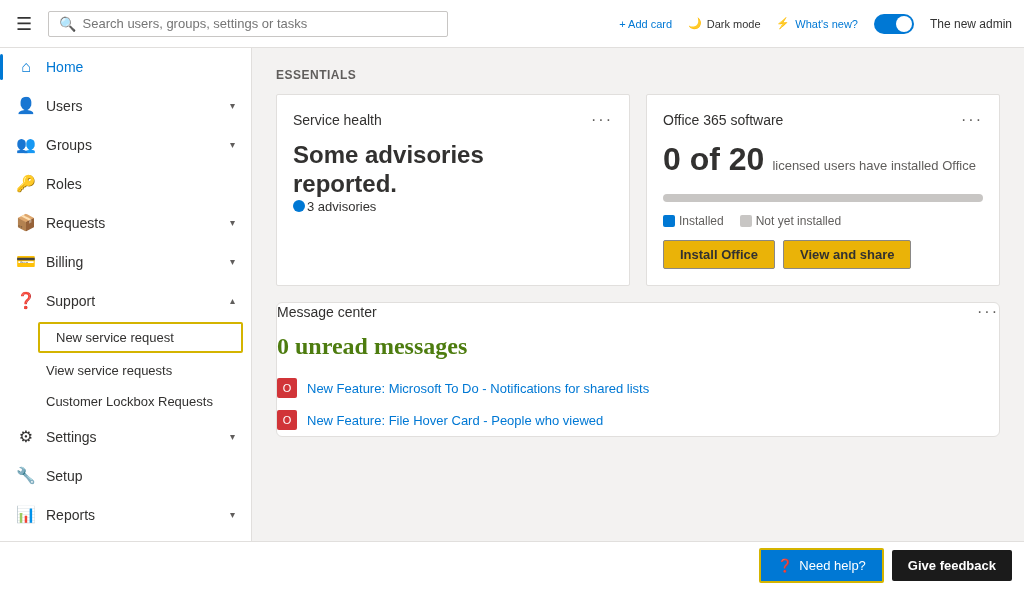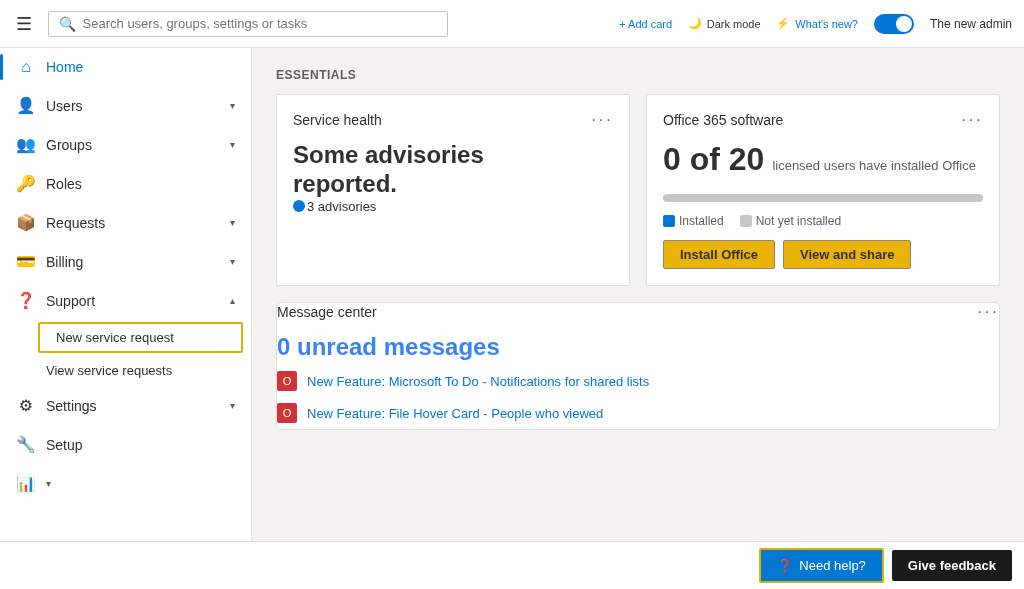--- a/index.html
+++ b/index.html
@@ -257,22 +257,23 @@
 
     
     .message-card {
       background: #fff;
       border: 1px solid #e1dfdd;
       border-radius: 6px;
     }
     .unread-title {
       font-size: 24px;
       font-weight: 700;
-      color: #3b82f6;
-      margin-bottom: 4px;
+      color: #4d7c0f;
+      margin-bottom: 12px;
+      font-family: Liberation Serif, serif;
     }
     .message-item {
       display: flex;
       align-items: center;
       gap: 10px;
       padding: 6px 0;
       font-size: 13px;
       color: #0078d4;
       cursor: pointer;
     }
@@ -389,34 +390,36 @@
     </div>
 
     <div class="sidebar-item">
       <span class="icon">❓</span>
       <span class="label">Support</span>
       <span class="chevron">▴</span>
     </div>
 
     <div class="sidebar-sub-item highlighted">New service request</div>
     <div class="sidebar-sub-item">View service requests</div>
+    <div class="sidebar-sub-item">Customer Lockbox Requests</div>
 
     <div class="sidebar-item">
       <span class="icon">⚙</span>
       <span class="label">Settings</span>
       <span class="chevron">▾</span>
     </div>
 
     <div class="sidebar-item">
       <span class="icon">🔧</span>
       <span class="label">Setup</span>
     </div>
 
     <div class="sidebar-item">
       <span class="icon">📊</span>
+      <span class="label">Reports</span>
       <span class="chevron">▾</span>
     </div>
 
     <div class="sidebar-item">
       
       
       
     </div>
   </div>
 

